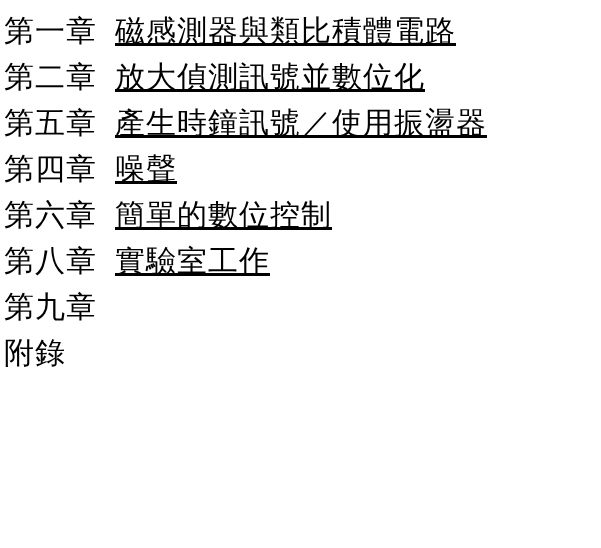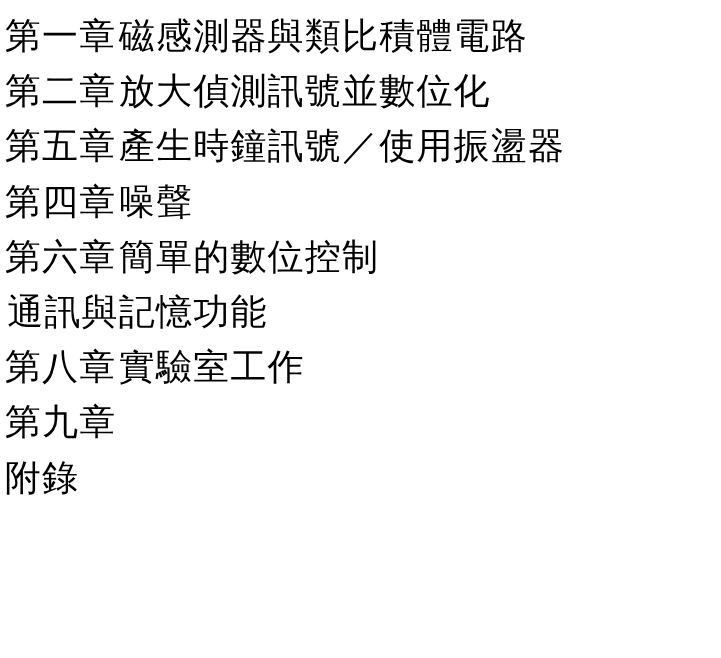--- a/index.html
+++ b/index.html
@@ -21,22 +21,23 @@
     display: flex;
     align-items: flex-start;
     font-size: 30px;
     line-height: 46px;
     white-space: nowrap;
   }
   .chapter-label {
     letter-spacing: 1px;
   }
   .chapter-title {
-    margin-left: 2px;
+    margin-left: 18px;
     letter-spacing: 1px;
+    text-decoration: underline;
   }
   .appendix-row {
     font-size: 30px;
     line-height: 46px;
     letter-spacing: 1px;
     white-space: nowrap;
   }
 </style>
 </head>
 <body>
@@ -63,21 +64,20 @@
     <span class="chapter-label">第四章</span>
     <span class="chapter-title">噪聲</span>
   </div>
 
   <div class="toc-row">
     <span class="chapter-label">第六章</span>
     <span class="chapter-title">簡單的數位控制</span>
   </div>
 
   <div class="toc-row">
-    <span class="chapter-title">通訊與記憶功能</span>
   </div>
 
   <div class="toc-row">
     <span class="chapter-label">第八章</span>
     <span class="chapter-title">實驗室工作</span>
   </div>
 
   <div class="toc-row">
     <span class="chapter-label">第九章</span>
   </div>

